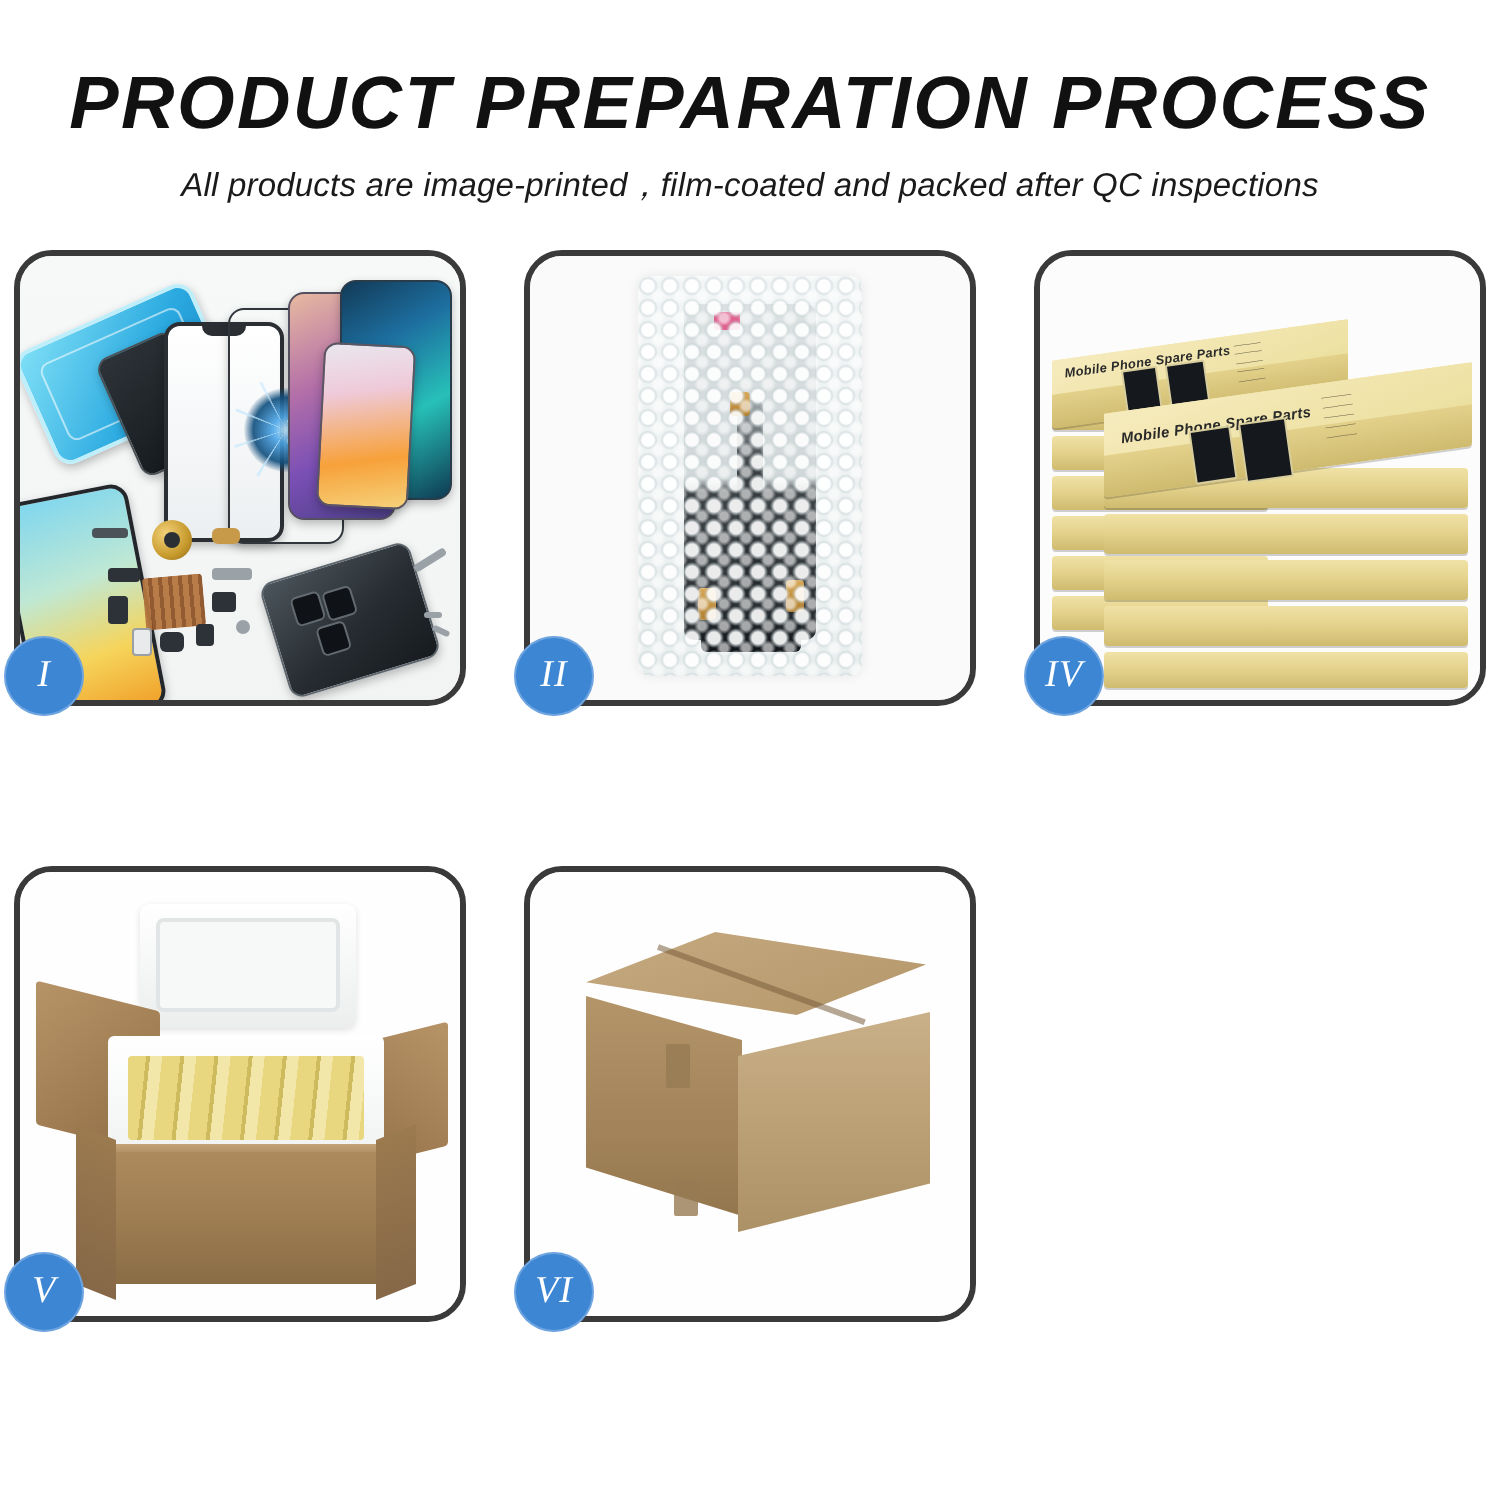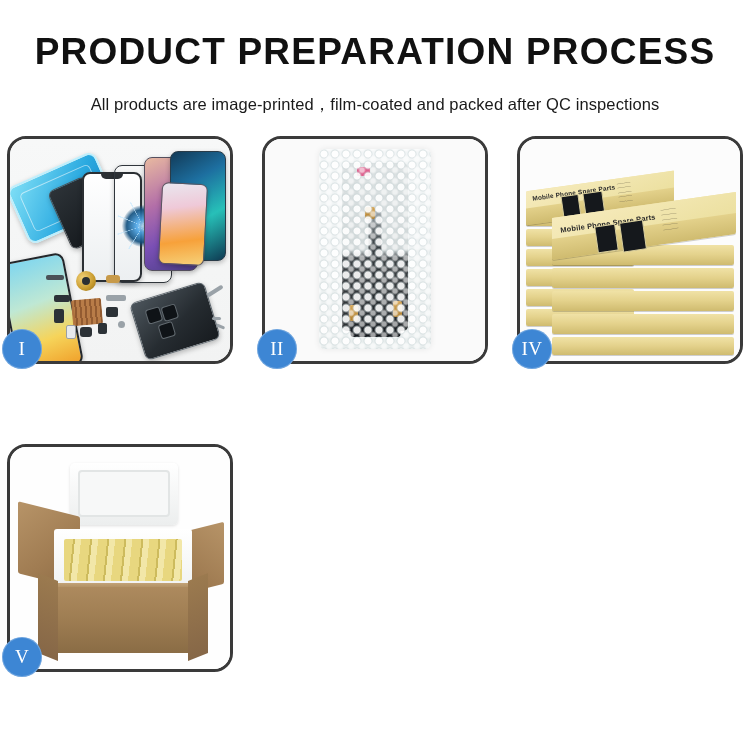--- a/index.html
+++ b/index.html
@@ -1,31 +1,31 @@
 <!DOCTYPE html>
 <html><head>
 <meta charset="utf-8">
 <style>
   html,body{margin:0;padding:0;}
   body{
     width:750px;height:750px;background:#ffffff;
     font-family:"Liberation Sans",sans-serif;
     overflow:hidden;position:relative;
   }
-  .page{width:750px;height:634px;position:relative;}
+  .page{width:750px;height:634px;position:relative;font-style:italic;}
 
   
   .header{padding-top:30px;text-align:center;}
   .title{
     font-size:37px;line-height:44px;font-weight:700;color:#111111;
     letter-spacing:1.2px;font-family:"Liberation Sans",sans-serif;
     white-space:nowrap;
   }
   .subtitle{
-    margin-top:20px;font-size:16.5px;line-height:20px;color:#1a1a1a;
+    margin-top:9px;font-size:16.5px;line-height:20px;color:#1a1a1a;
     font-weight:400;letter-spacing:.1px;white-space:nowrap;
   }
 
   
   .grid{
     margin-top:22px;
     display:grid;
     grid-template-columns:repeat(3,226px);
     grid-template-rows:repeat(2,228px);
     column-gap:29px;row-gap:80px;
@@ -427,15 +427,26 @@
         <div class="flapR"></div>
         <div class="foambox">
           <div class="yellowrows"></div>
         </div>
         <div class="cartonrim"></div>
         <div class="cartonbody"></div>
       </div>
       <div class="badge">V</div>
     </div>
 
+    <div class="panel">
+      <div class="panel-clip p6">
+        <div class="c6top"></div>
+        <div class="c6left"></div>
+        <div class="c6right"></div>
+        <div class="c6seam"></div>
+        <div class="c6tape" style="left:68px;top:86px;width:12px;height:22px;"></div>
+        <div class="c6tape" style="left:72px;top:154px;width:12px;height:18px;"></div>
+      </div>
+      <div class="badge">VI</div>
+    </div>
 
   </div>
 </div>
 
 </body></html>

